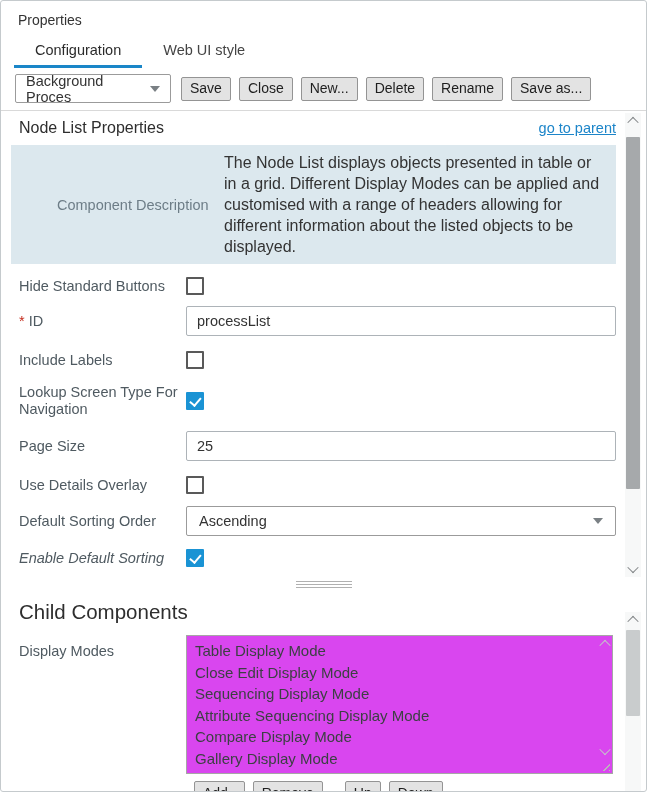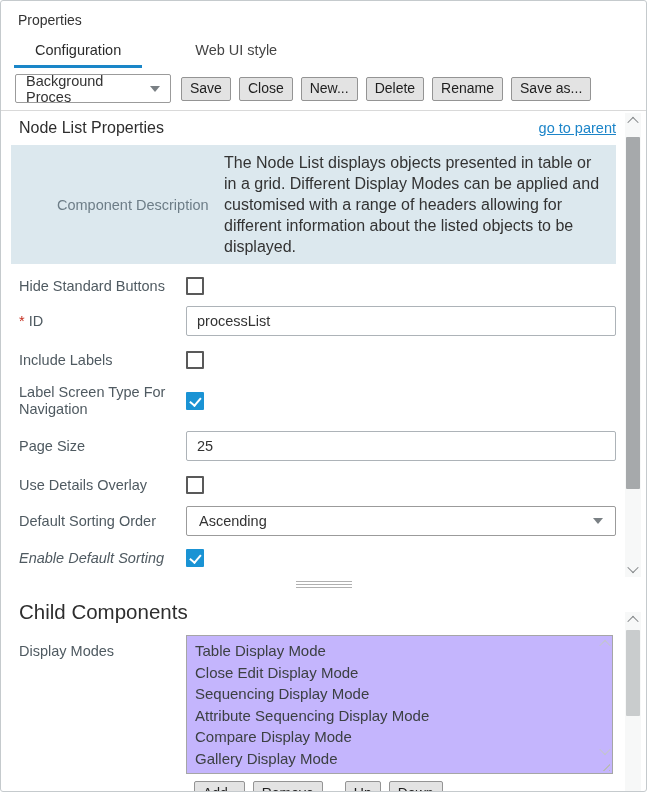--- a/index.html
+++ b/index.html
@@ -1,21 +1,21 @@
 <!DOCTYPE html>
 <html><head>
 <meta charset="utf-8">
 <style>
   html,body{margin:0;padding:0;background:#fff;}
   body{width:647px;height:792px;font-family:"Liberation Sans","DejaVu Sans",sans-serif;-webkit-font-smoothing:antialiased;}
   .window{box-sizing:border-box;width:647px;height:792px;border:1px solid #c5cacd;border-radius:3px;background:#fff;display:flex;flex-direction:column;overflow:hidden;position:relative;}
 
   
   .win-title{padding:11px 8px 0 17px;font-size:14px;color:#333;}
-  .tabs{display:flex;padding-left:13px;margin-top:9px;gap:32px;}
+  .tabs{display:flex;padding-left:13px;margin-top:9px;}
   .tab{padding:5px 21px 7px 21px;font-size:14.5px;color:#444;cursor:default;}
   .tab.active{color:#2b2b2b;border-bottom:3px solid #1a86c8;}
   .toolbar{display:flex;align-items:center;padding:6px 0 7px 14px;border-bottom:1px solid #d9d9d9;}
   .fake-select{box-sizing:border-box;display:flex;align-items:center;justify-content:space-between;border:1px solid #9b9b9b;border-radius:2px;background:#fff;color:#333;}
   .toolbar .fake-select{width:156px;height:29px;padding:0 10px;font-size:14.5px;margin-right:10px;}
   .tri-down{width:0;height:0;border-left:5px solid transparent;border-right:5px solid transparent;border-top:6px solid #7a8084;}
   .btn{box-sizing:border-box;height:24px;padding:2px 8px 3px 8px;margin-right:8px;font-size:14px;color:#1e1e1e;background:#e3e3e3;border:1px solid #949494;border-radius:2px;font-family:inherit;}
 
   
   .upper-region{position:relative;height:468px;flex-shrink:0;}
@@ -47,21 +47,21 @@
   .acc-row{box-sizing:border-box;height:23px;background:#efefef;border-top:1px solid #e2e2e2;display:flex;align-items:center;padding-left:8px;margin-bottom:2px;}
   .acc-row:last-child{border-bottom:1px solid #c9c9c9;margin-bottom:0;}
   .tri-right{width:0;height:0;border-top:4.5px solid transparent;border-bottom:4.5px solid transparent;border-left:6px solid #2b2b2b;margin-right:7px;}
   .acc-label{font-size:14px;color:#333;text-decoration:underline;}
 
   .splitter{height:11px;background:#fff;display:flex;align-items:center;justify-content:center;flex-shrink:0;}
   .grip{width:56px;height:7px;background:repeating-linear-gradient(#b0b0b0 0 1px,transparent 1px 3px);}
 
   .child-title{font-size:20.5px;font-weight:400;color:#2e2e2e;padding:2px 0 0 8px;}
   .listbox-wrap{position:relative;width:427px;}
-  .listbox{box-sizing:border-box;width:427px;height:139px;border:1px solid #a6a6a6;background:#c4b5fd;padding:4px 20px 16px 8px;overflow:hidden;}
+  .listbox{box-sizing:border-box;width:427px;height:139px;border:1px solid #a6a6a6;background:#d946ef;padding:4px 20px 16px 8px;overflow:hidden;}
   .listbox .item{font-size:15px;line-height:21.5px;color:#3c4043;white-space:nowrap;}
   .inner-sb{position:absolute;top:2px;right:2px;bottom:16px;width:13px;display:flex;flex-direction:column;justify-content:space-between;align-items:center;padding:3px 0;}
   .actions{display:flex;margin:7px 0 0 8px;}
   .actions .btn.gap{margin-left:14px;}
 
   
   .vscroll{position:absolute;right:5px;width:16px;background:#f7f8f8;}
   .vscroll.upper-sb{top:2px;bottom:2px;}
   .vscroll.lower-sb{top:22px;bottom:2px;}
   .sb-btn{position:absolute;left:0;width:16px;height:16px;display:flex;align-items:center;justify-content:center;}
@@ -129,21 +129,21 @@
       </div>
 
       <div class="row" style="margin-top:15px;">
         <div class="row-label">Include Labels</div>
         <div class="row-field">
           <span class="cb"></span>
         </div>
       </div>
 
       <div class="row" style="margin-top:15px;">
-        <div class="row-label">Label Screen Type For Navigation</div>
+        <div class="row-label">Lookup Screen Type For Navigation</div>
         <div class="row-field">
           <span class="cb checked"></span>
         </div>
       </div>
 
       <div class="row" style="margin-top:13px;">
         <div class="row-label">Page Size</div>
         <div class="row-field">
           <input class="text-input" type="text" value="25" style="">
         </div>

